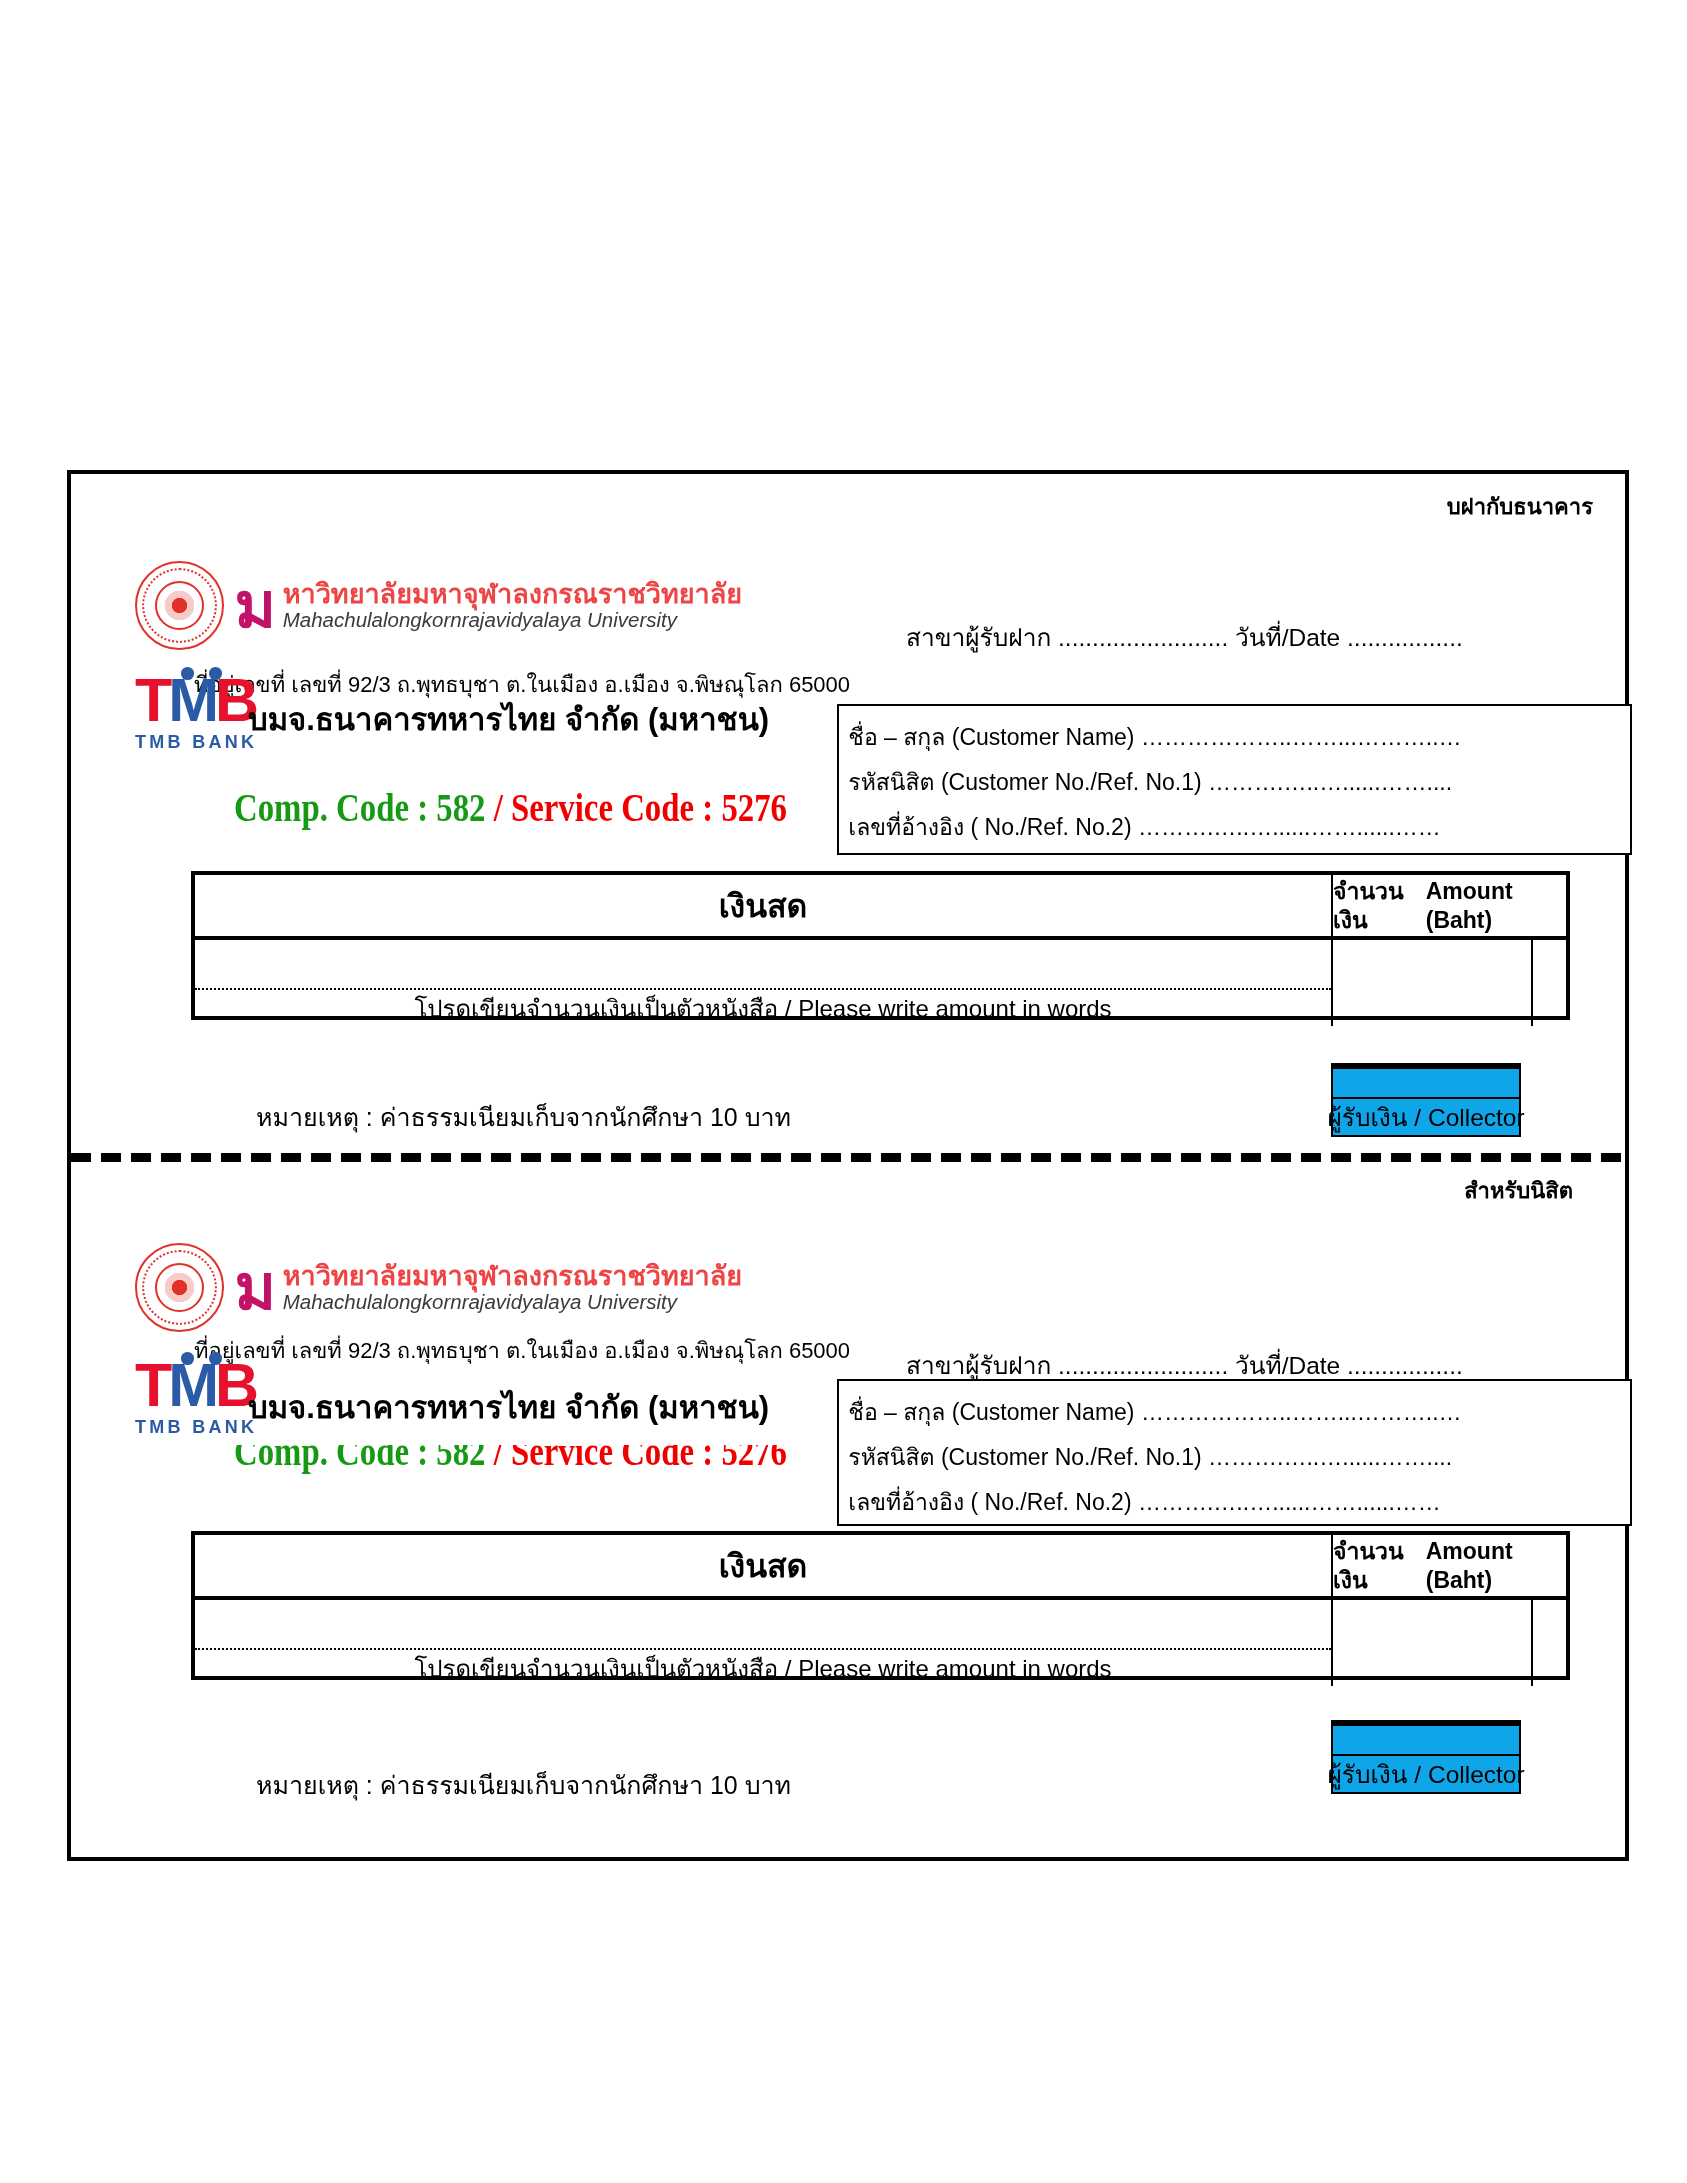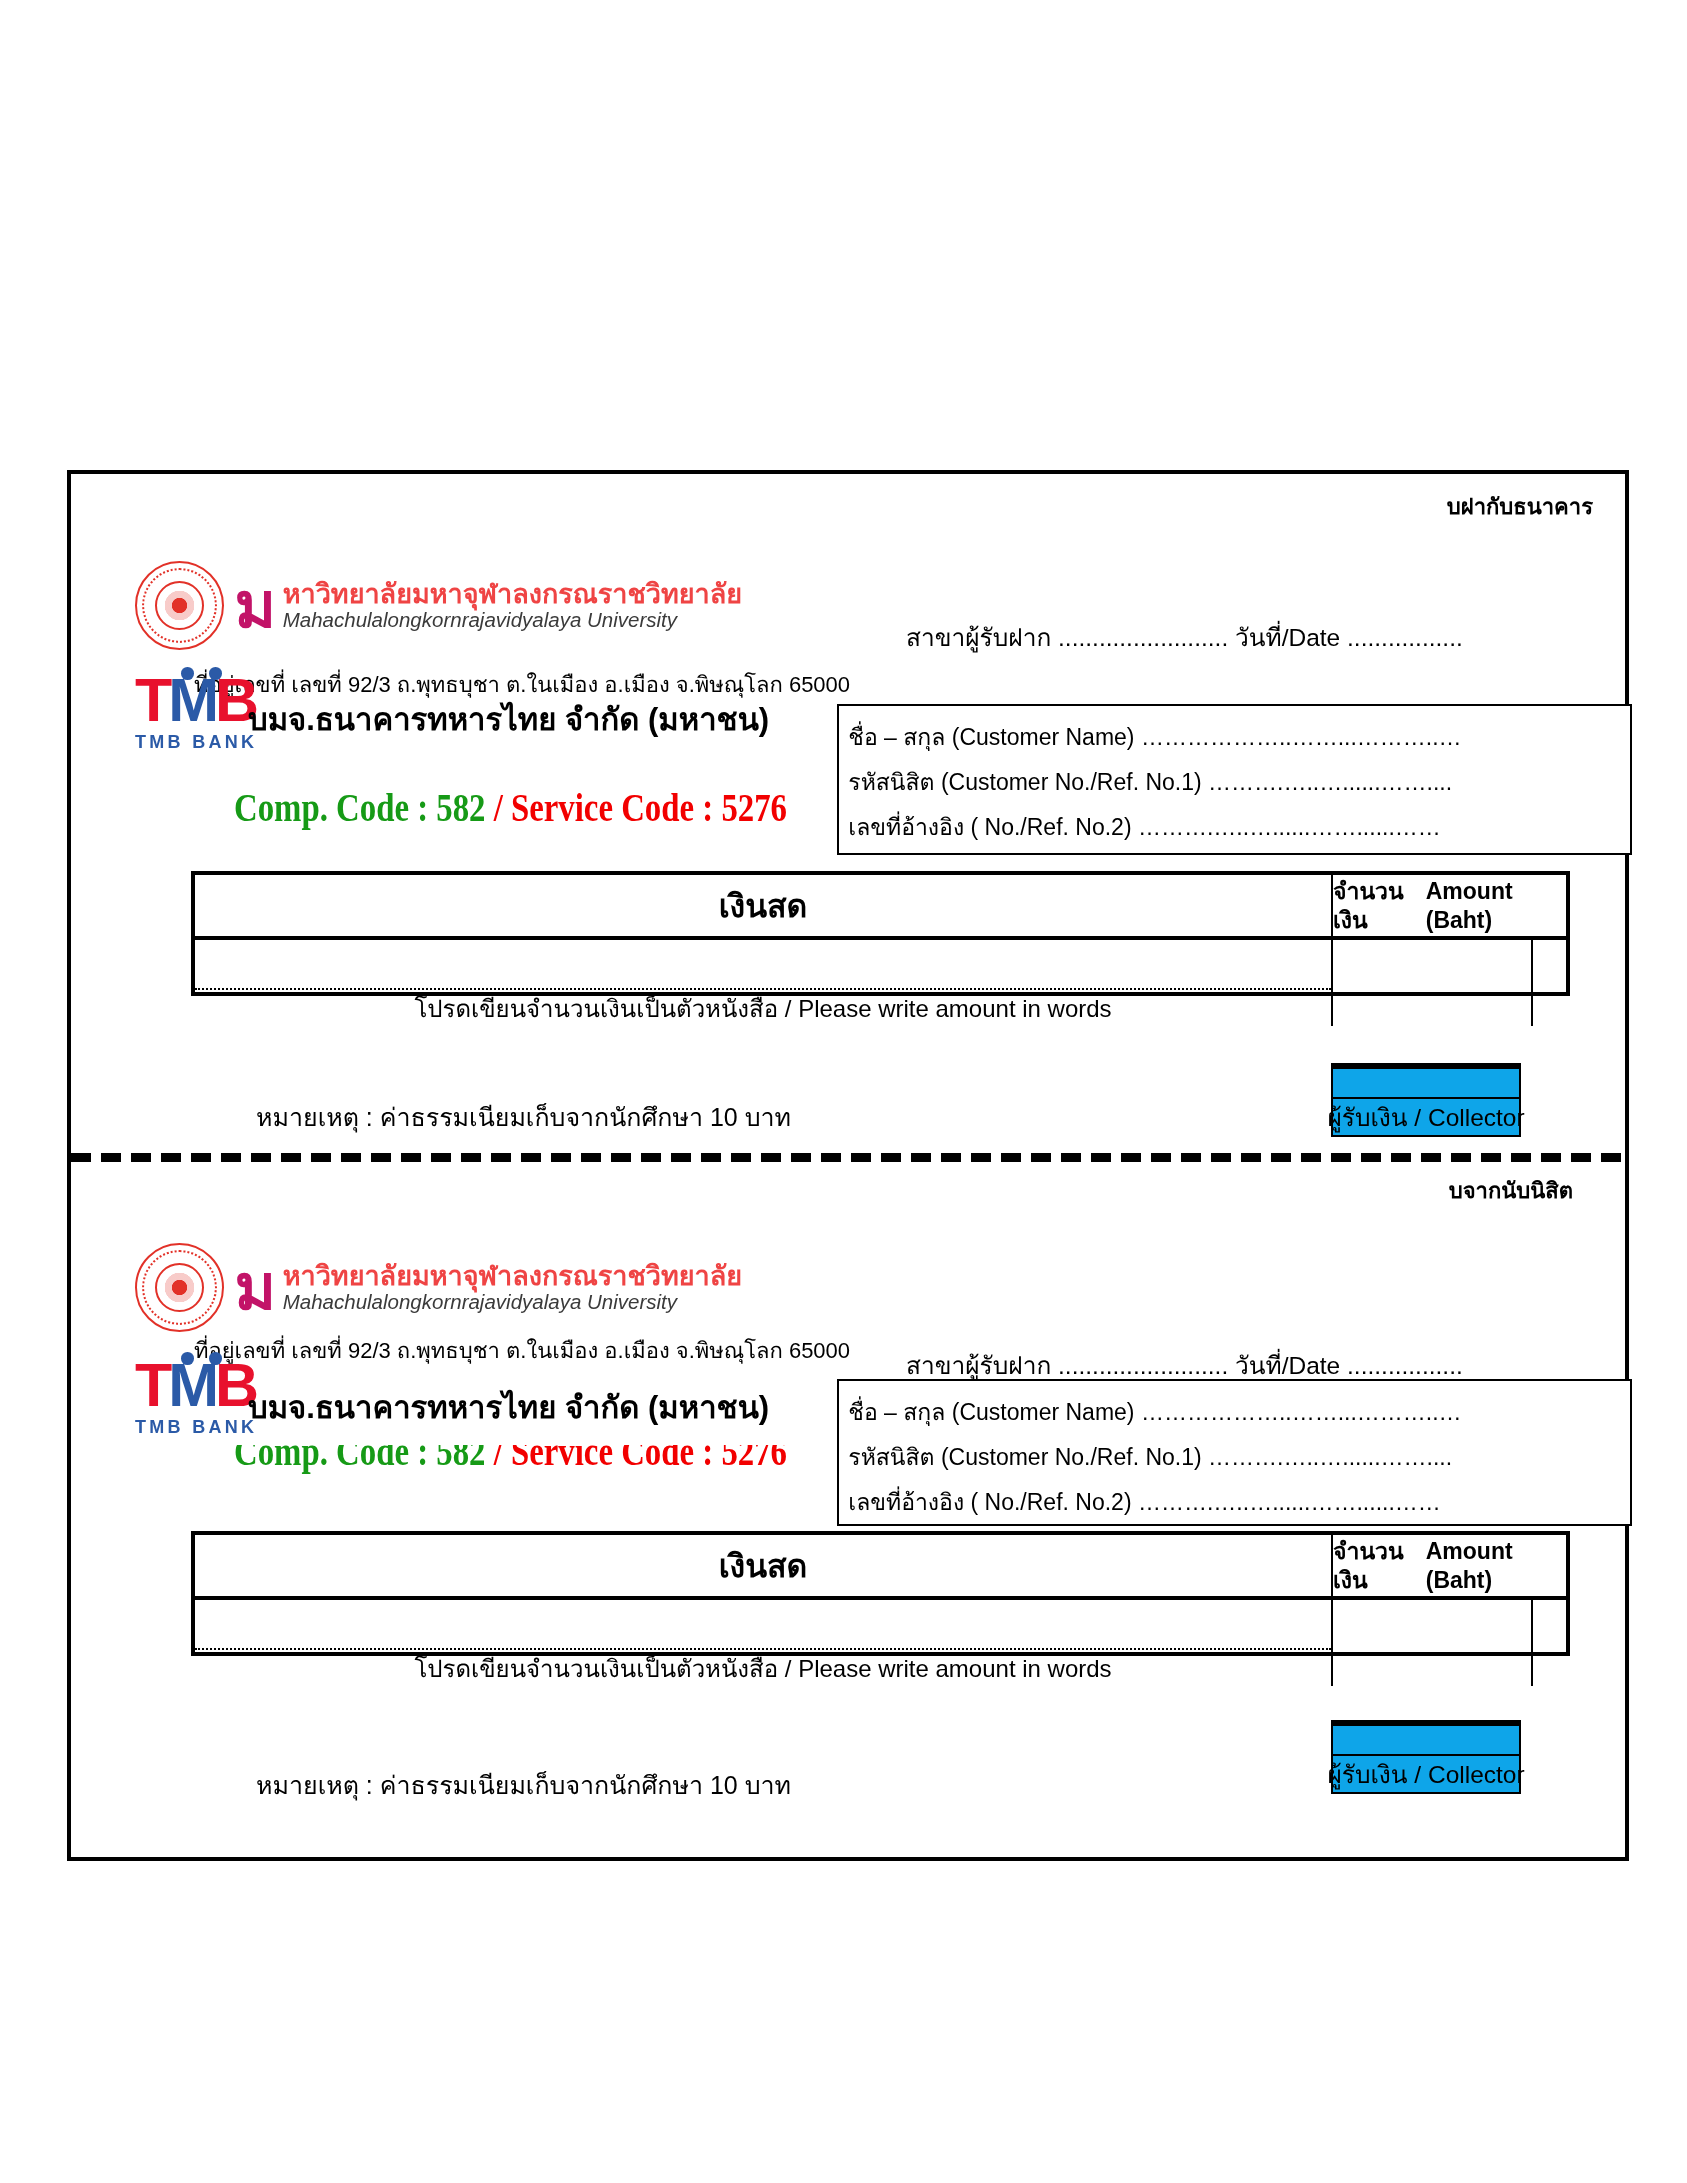--- a/index.html
+++ b/index.html
@@ -44,21 +44,21 @@
   .cust-line { font-size:23px; line-height:1.95; white-space:nowrap; overflow:hidden; }
 
   .comp-code { font-family:"Liberation Serif", serif; font-weight:bold; font-size:40px;
                white-space:nowrap; transform:scaleX(.82); transform-origin:left center; }
   .comp-green { color:#169A16; }
   .comp-red { color:#F20000; }
   .comp-clip { overflow:hidden; height:38px; }
   .comp-clip .comp-code { margin-top:-17px; }
 
   
-  .pay-table { border:4px solid #000; background:#fff; width:1379px; height:125px; }
+  .pay-table { border:4px solid #000; background:#fff; width:1379px; height:149px; }
   .pt-header { display:flex; height:65px; border-bottom:4px solid #000; }
   .pt-method { flex:1 1 auto; border-right:2.6px solid #000; display:flex; align-items:center; justify-content:center;
                font-weight:bold; font-size:32px; }
   .pt-amt-head { width:233px; display:flex; flex-direction:row; align-items:center; justify-content:center;
                  font-weight:bold; font-size:23px; line-height:1.25; }
   .pt-body { display:flex; height:86px; }
   .pt-body-main { flex:1 1 auto; border-right:2.6px solid #000; position:relative; }
   .pt-dotline { position:absolute; left:0; right:0; top:48px; border-top:2.6px dotted #000; }
   .pt-words { position:absolute; left:0; right:0; top:50px; bottom:0; display:flex; align-items:center; justify-content:center;
               font-size:24px; white-space:nowrap; }
@@ -142,21 +142,21 @@
         <div class="collector-sig"></div>
         <div class="collector-label">ผู้รับเงิน / Collector</div>
       </div>
 
       <div class="abs note-line" style="top:623px; left:185px;">หมายเหตุ  : ค่าธรรมเนียมเก็บจากนักศึกษา 10 บาท</div>
     </div>
 
     <div class="abs cut-divider" style="top:679px; left:0; right:0;"></div>
 
     <div>
-      <div class="abs corner-label" style="top:699px; right:52px;">บจากนับนิสิต</div>
+      <div class="abs corner-label" style="top:699px; right:52px;">สำหรับนิสิต</div>
 
       <div class="abs uni-logo" style="top:769px; left:64px;">
         <div class="seal"></div>
         <div class="uni-mark">ม</div>
         <div class="uni-names">
           <div class="uni-name-th">หาวิทยาลัยมหาจุฬาลงกรณราชวิทยาลัย</div>
           <div class="uni-name-en">Mahachulalongkornrajavidyalaya University</div>
         </div>
       </div>
 

